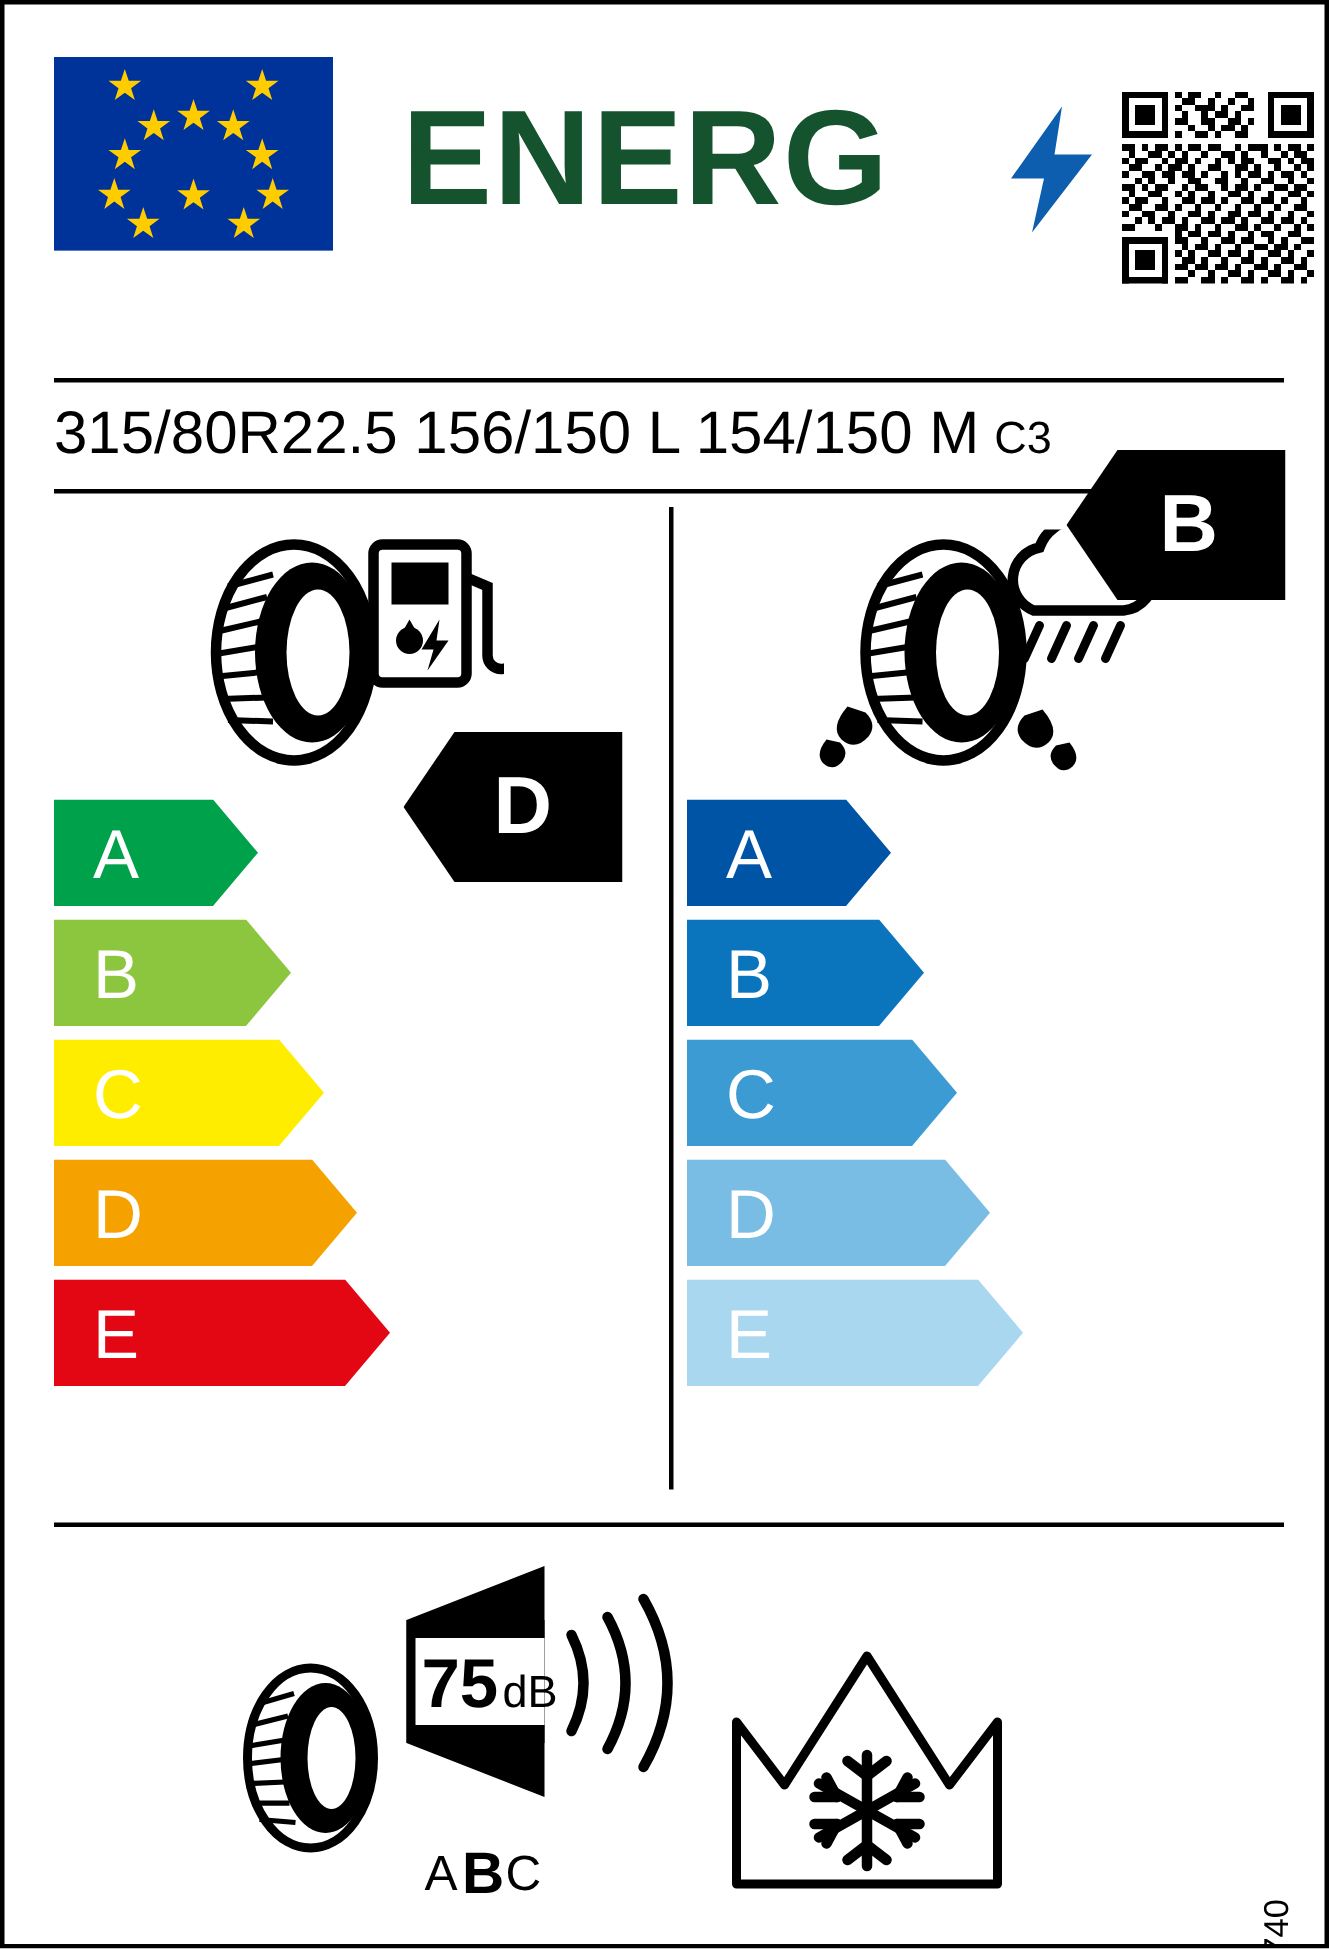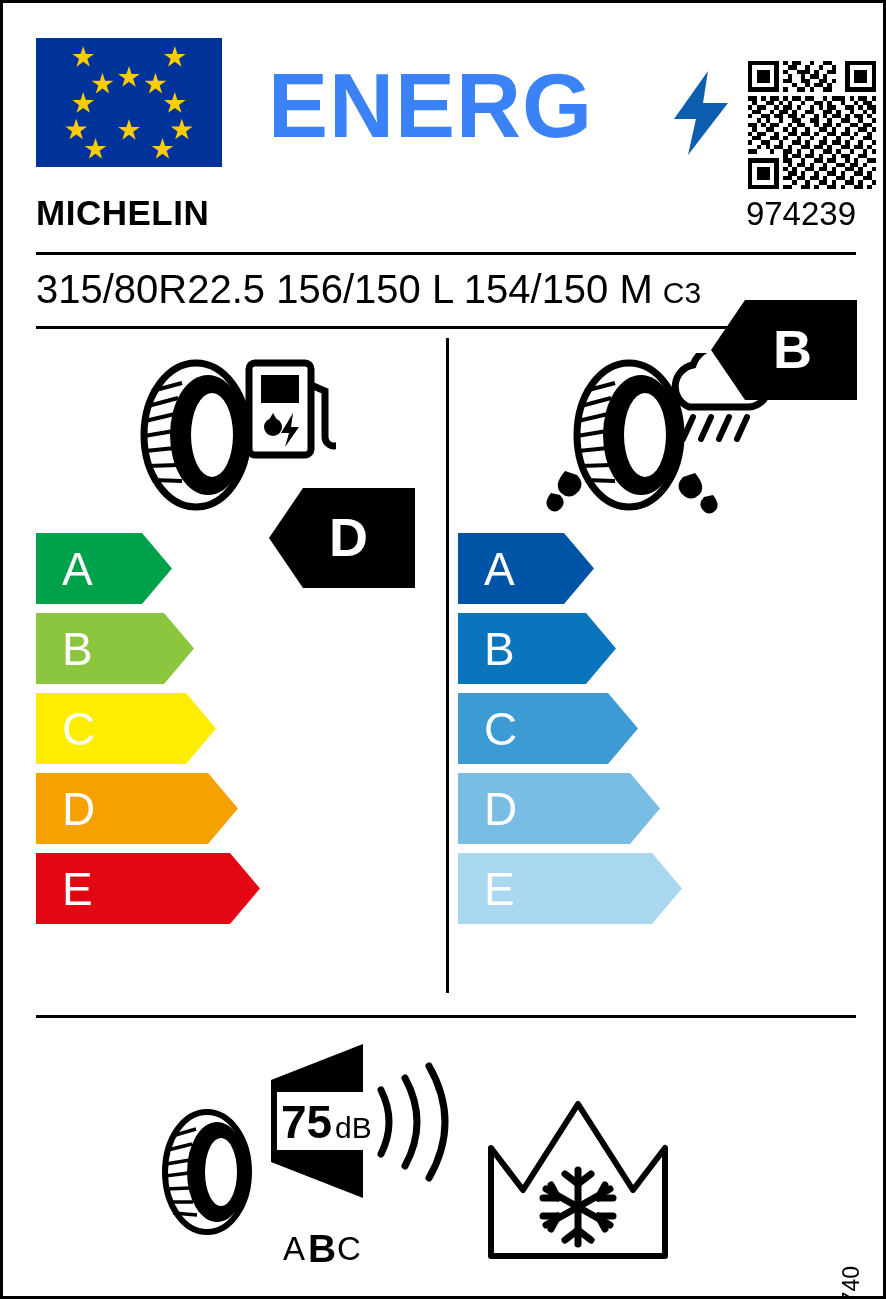--- a/index.html
+++ b/index.html
@@ -38,21 +38,21 @@
     background: #003399;
   }
   .eu-flag svg { display: block; }
   .energ-word {
     position: absolute;
     left: 232px;
     top: 28px;
     font-size: 90px;
     font-weight: bold;
     letter-spacing: 1px;
-    color: #3b82f6;
+    color: #14532d;
     font-family: "Liberation Sans", sans-serif;
     line-height: 90px;
   }
   .energ-bolt {
     position: absolute;
     left: 638px;
     top: 38px;
     width: 54px;
     height: 84px;
   }
@@ -493,24 +493,20 @@
             <rect x="15" y="28" width="1" height="1"></rect>
             <rect x="18" y="28" width="2" height="1"></rect>
           <rect x="21" y="28" width="1" height="1"></rect>
             <rect x="24" y="28" width="2" height="1"></rect>
             <rect x="27" y="28" width="1" height="1"></rect>
         </g>
       </svg>
     </div>
   </div>
 
-  <div class="brand-row">
-    <div class="brand">MICHELIN</div>
-    <div class="model-code">974239</div>
-  </div>
   <div class="hr-under-brand"></div>
 
   <div class="size-row">
     <span class="size-text">315/80R22.5 156/150 L 154/150 M</span><span class="class-text">C3</span>
   </div>
   <div class="hr-under-size"></div>
 
   <div class="vline"></div>
 
   <div class="col-left">

